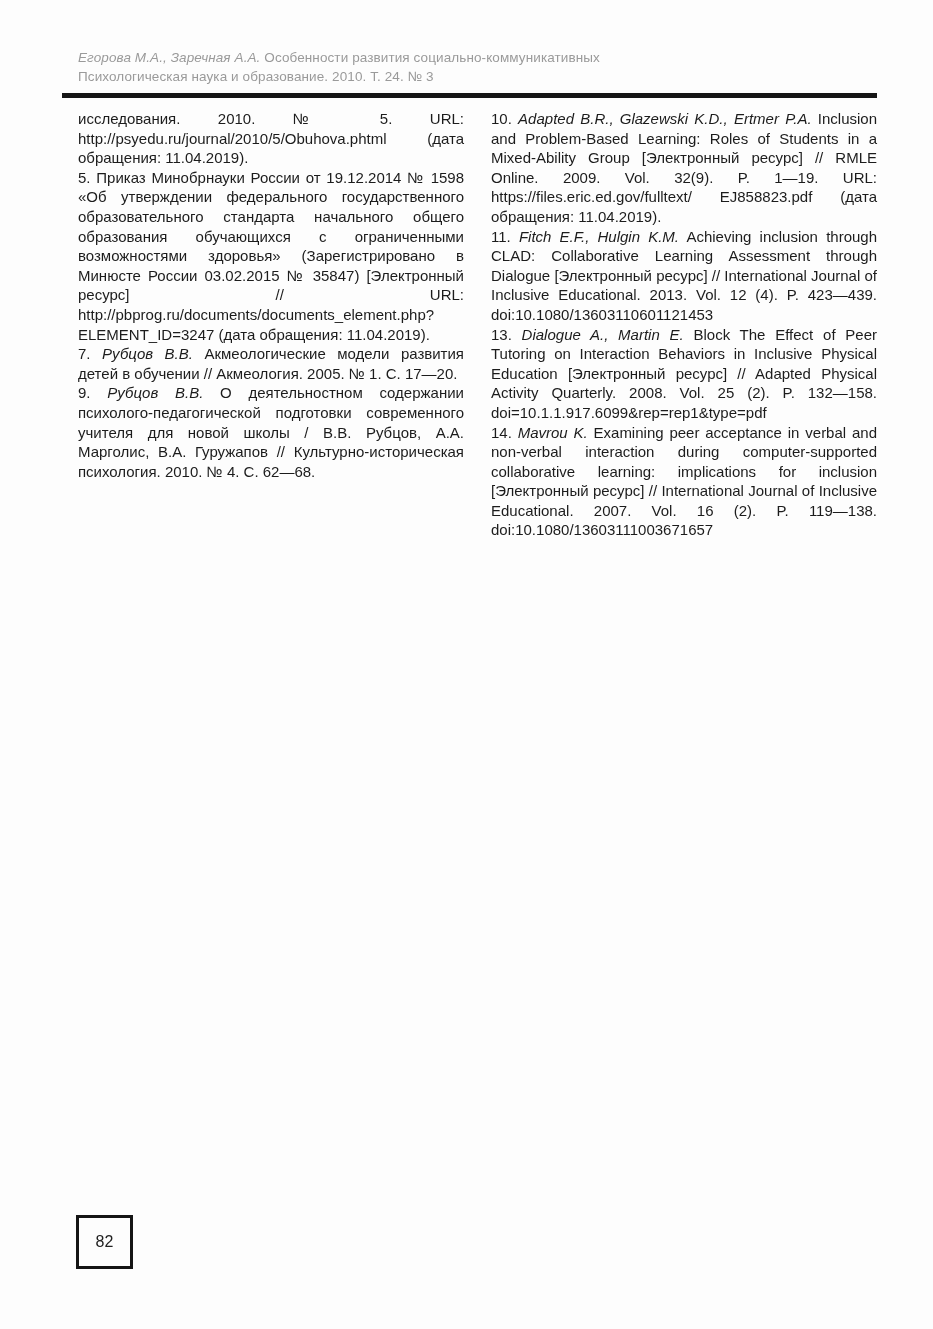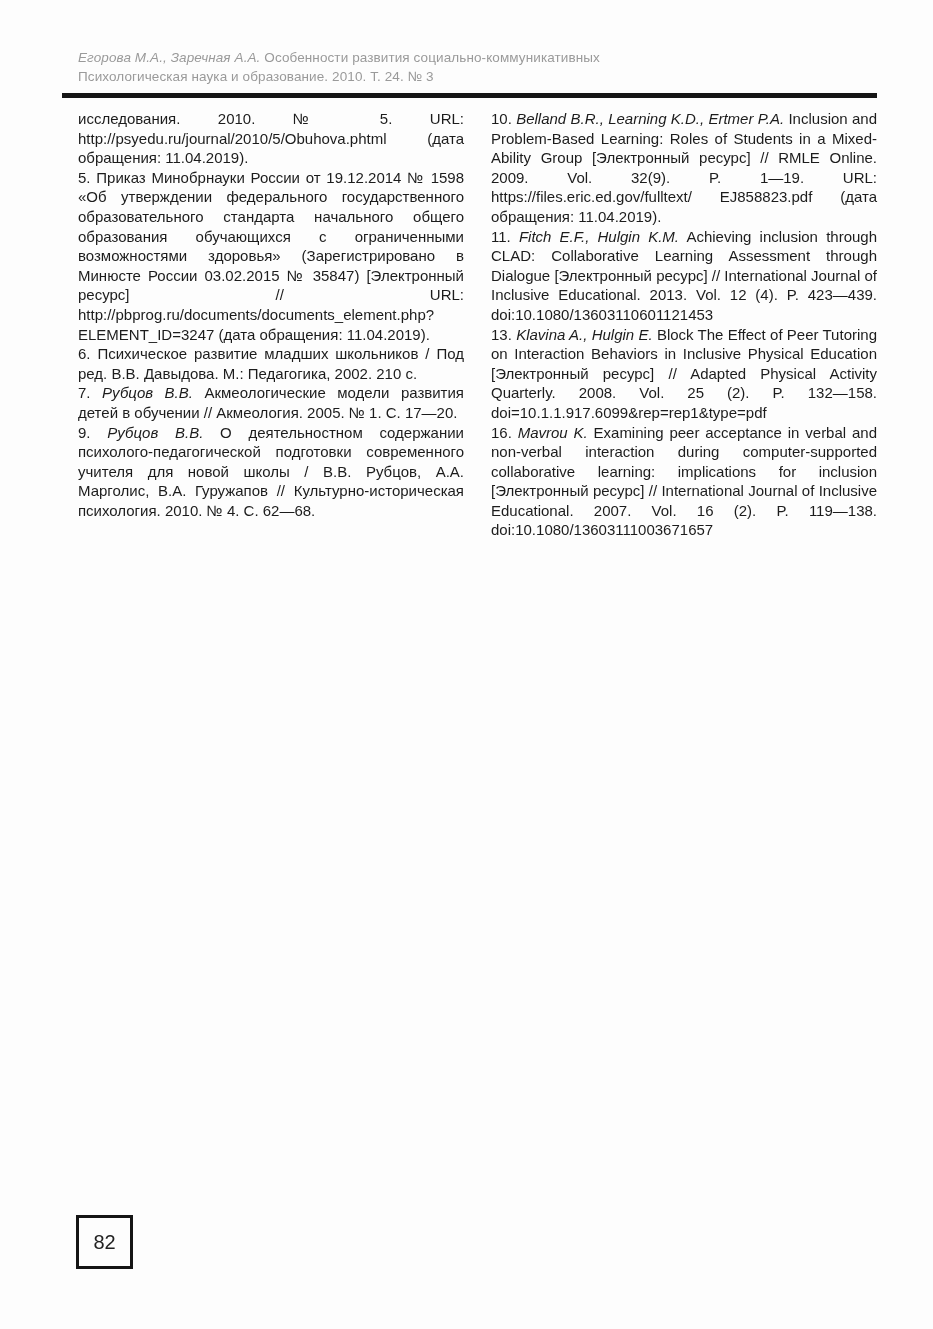--- a/index.html
+++ b/index.html
@@ -59,50 +59,49 @@
     top: 1215px;
     width: 51px;
     height: 48px;
     border: 3px solid #151515;
     display: flex;
     align-items: center;
     justify-content: center;
     background: #fdfdfd;
   }
   .page-number-box span {
-    font-size: 20px;
+    font-size: 16px;
     color: #222;
   }
 </style>
 </head>
 <body>
 
 <div class="page">
   <div class="content">
 
     <div class="running-header">
       <div class="hline"><span class="it">Егорова М.А., Заречная А.А.</span><span> Особенности развития социально-коммуникативных</span></div>
       <div class="hline">Психологическая наука и образование. 2010. Т. 24. № 3</div>
     </div>
 
     <div class="header-rule"></div>
 
     <div class="columns">
       <section class="col">
           <p class="ref"><span>исследования. 2010. № 5. URL: http://psyedu.ru/journal/2010/5/Obuhova.phtml (дата обращения: 11.04.2019).</span></p>
           <p class="ref"><span>5. Приказ Минобрнауки России от 19.12.2014 № 1598 «Об утверждении федерального государственного образовательного стандарта начального общего образования обучающихся с ограниченными возможностями здоровья» (Зарегистрировано в Минюсте России 03.02.2015 № 35847) [Электронный ресурс] // URL: http://pbprog.ru/documents/documents_element.php?ELEMENT_ID=3247 (дата обращения: 11.04.2019).</span></p>
-          <p class="ref"><span>6. Психическое развитие младших школьников / Под ред. В.В. Давыдова. М.: Педагогика, 2002. 210 с.</span></p>
           <p class="ref"><span>7. </span><span class="it">Рубцов В.В.</span><span> Акмеологические модели развития детей в обучении // Акмеология. 2005. № 1. С. 17—20.</span></p>
           <p class="ref"><span>9. </span><span class="it">Рубцов В.В.</span><span> О деятельностном содержании психолого-педагогической подготовки современного учителя для новой школы / В.В. Рубцов, А.А. Марголис, В.А. Гуружапов // Культурно-историческая психология. 2010. № 4. С. 62—68.</span></p>
         </section>
       <section class="col">
-          <p class="ref"><span>10. </span><span class="it">Belland B.R., Learning K.D., Ertmer P.A.</span><span> Inclusion and Problem-Based Learning: Roles of Students in a Mixed-Ability Group [Электронный ресурс] // RMLE Online. 2009. Vol. 32(9). P. 1—19. URL: https://files.eric.ed.gov/fulltext/ EJ858823.pdf (дата обращения: 11.04.2019).</span></p>
+          <p class="ref"><span>10. </span><span class="it">Adapted B.R., Glazewski K.D., Ertmer P.A.</span><span> Inclusion and Problem-Based Learning: Roles of Students in a Mixed-Ability Group [Электронный ресурс] // RMLE Online. 2009. Vol. 32(9). P. 1—19. URL: https://files.eric.ed.gov/fulltext/ EJ858823.pdf (дата обращения: 11.04.2019).</span></p>
           <p class="ref"><span>11. </span><span class="it">Fitch E.F., Hulgin K.M.</span><span> Achieving inclusion through CLAD: Collaborative Learning Assessment through Dialogue [Электронный ресурс] // International Journal of Inclusive Educational. 2013. Vol. 12 (4). P. 423—439. doi:10.1080/13603110601121453</span></p>
-          <p class="ref"><span>13. </span><span class="it">Klavina A., Hulgin E.</span><span> Block The Effect of Peer Tutoring on Interaction Behaviors in Inclusive Physical Education [Электронный ресурс] // Adapted Physical Activity Quarterly. 2008. Vol. 25 (2). P. 132—158. doi=10.1.1.917.6099&amp;rep=rep1&amp;type=pdf</span></p>
-          <p class="ref"><span>16. </span><span class="it">Mavrou K.</span><span> Examining peer acceptance in verbal and non-verbal interaction during computer-supported collaborative learning: implications for inclusion [Электронный ресурс] // International Journal of Inclusive Educational. 2007. Vol. 16 (2). P. 119—138. doi:10.1080/13603111003671657</span></p>
+          <p class="ref"><span>13. </span><span class="it">Dialogue A., Martin E.</span><span> Block The Effect of Peer Tutoring on Interaction Behaviors in Inclusive Physical Education [Электронный ресурс] // Adapted Physical Activity Quarterly. 2008. Vol. 25 (2). P. 132—158. doi=10.1.1.917.6099&amp;rep=rep1&amp;type=pdf</span></p>
+          <p class="ref"><span>14. </span><span class="it">Mavrou K.</span><span> Examining peer acceptance in verbal and non-verbal interaction during computer-supported collaborative learning: implications for inclusion [Электронный ресурс] // International Journal of Inclusive Educational. 2007. Vol. 16 (2). P. 119—138. doi:10.1080/13603111003671657</span></p>
         </section>
     </div>
 
   </div>
 
   <div class="page-number-box">
     <span>82</span>
   </div>
 </div>
 

